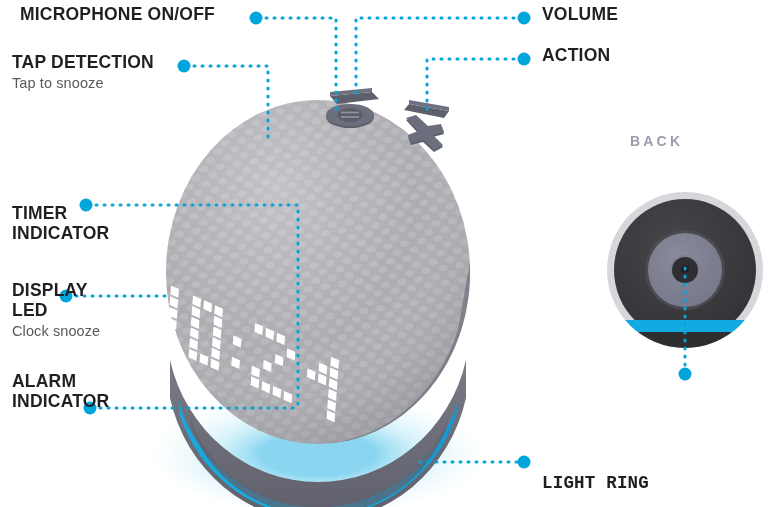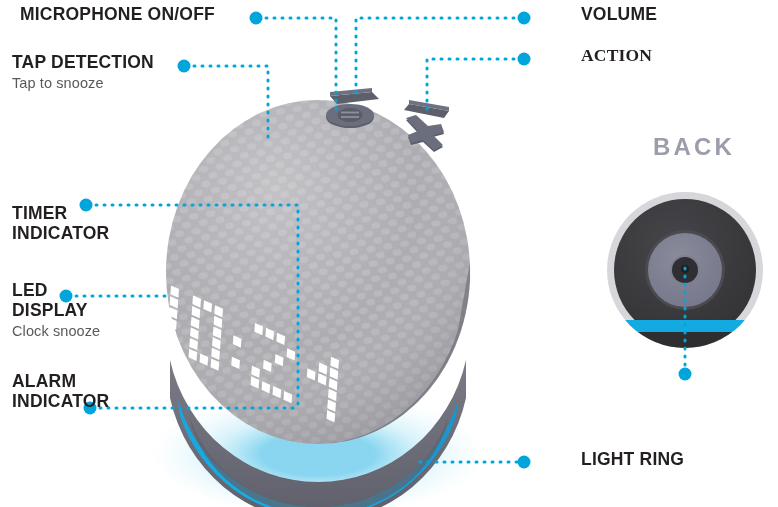--- a/index.html
+++ b/index.html
@@ -40,42 +40,41 @@
     color: #231f20;
   }
   .label .sub {
     display: block;
     font-size: 14.5px;
     font-weight: normal;
     letter-spacing: 0.1px;
     color: #58595b;
     margin-top: 2px;
   }
-  .label.rt { text-align: left; margin-left: 39px; }
+  .label.rt { text-align: left; }
 
   #lbl-mic      { left: 20px;  top: 5px; }
   #lbl-tap      { left: 12px;  top: 53px; }
   #lbl-volume   { left: 542px; top: 5px; }
-  #lbl-action   { left: 542px; top: 46px; font-family: Liberation Serif, serif; }
+  #lbl-action   { left: 542px; top: 46px; }
   #lbl-timer    { left: 12px;  top: 204px; }
   #lbl-led      { left: 12px;  top: 281px; }
   #lbl-alarm    { left: 12px;  top: 372px; }
-  #lbl-lightring{ left: 542px; top: 450px; }
+  #lbl-lightring{ left: 542px; top: 474px; font-family: Liberation Mono, monospace; }
   #lbl-powerport{ left: 605px; top: 386px; }
 
   #lbl-back {
     position: absolute;
     left: 630px;
     top: 133px;
-    font-size: 24px;
+    font-size: 14px;
     font-weight: bold;
     letter-spacing: 3.2px;
     color: #9b9eaa;
     white-space: nowrap;
-    margin-left: 23px;
   }
 </style>
 </head>
 <body>
 
 <div id="stage">
 
   <svg id="art" viewBox="0 0 778 507" xmlns="http://www.w3.org/2000/svg">
     <defs>
 
@@ -301,22 +300,22 @@
   <div class="label rt" id="lbl-action">
     <span class="ttl">ACTION</span>
   </div>
 
   <div class="label" id="lbl-timer">
     <span class="ttl">TIMER</span>
     <span class="ttl">INDICATOR</span>
   </div>
 
   <div class="label" id="lbl-led">
+    <span class="ttl">DISPLAY</span>
     <span class="ttl">LED</span>
-    <span class="ttl">DISPLAY</span>
     <span class="sub">Clock snooze</span>
   </div>
 
   <div class="label" id="lbl-alarm">
     <span class="ttl">ALARM</span>
     <span class="ttl">INDICATOR</span>
   </div>
 
   <div class="label rt" id="lbl-lightring">
     <span class="ttl">LIGHT RING</span>

